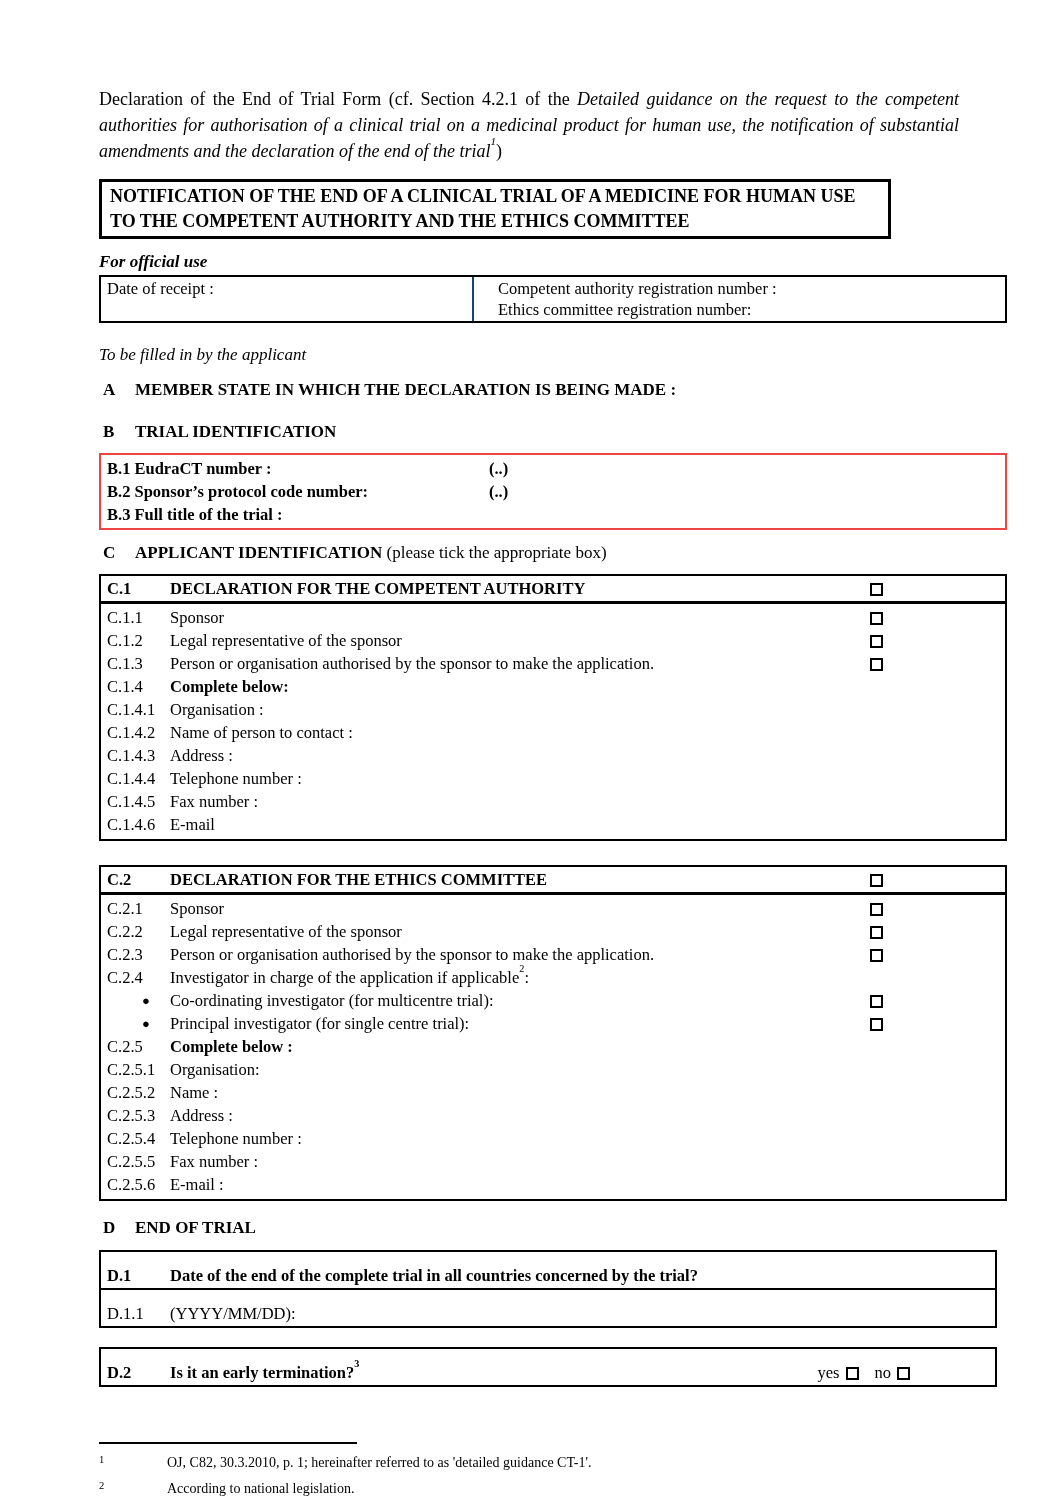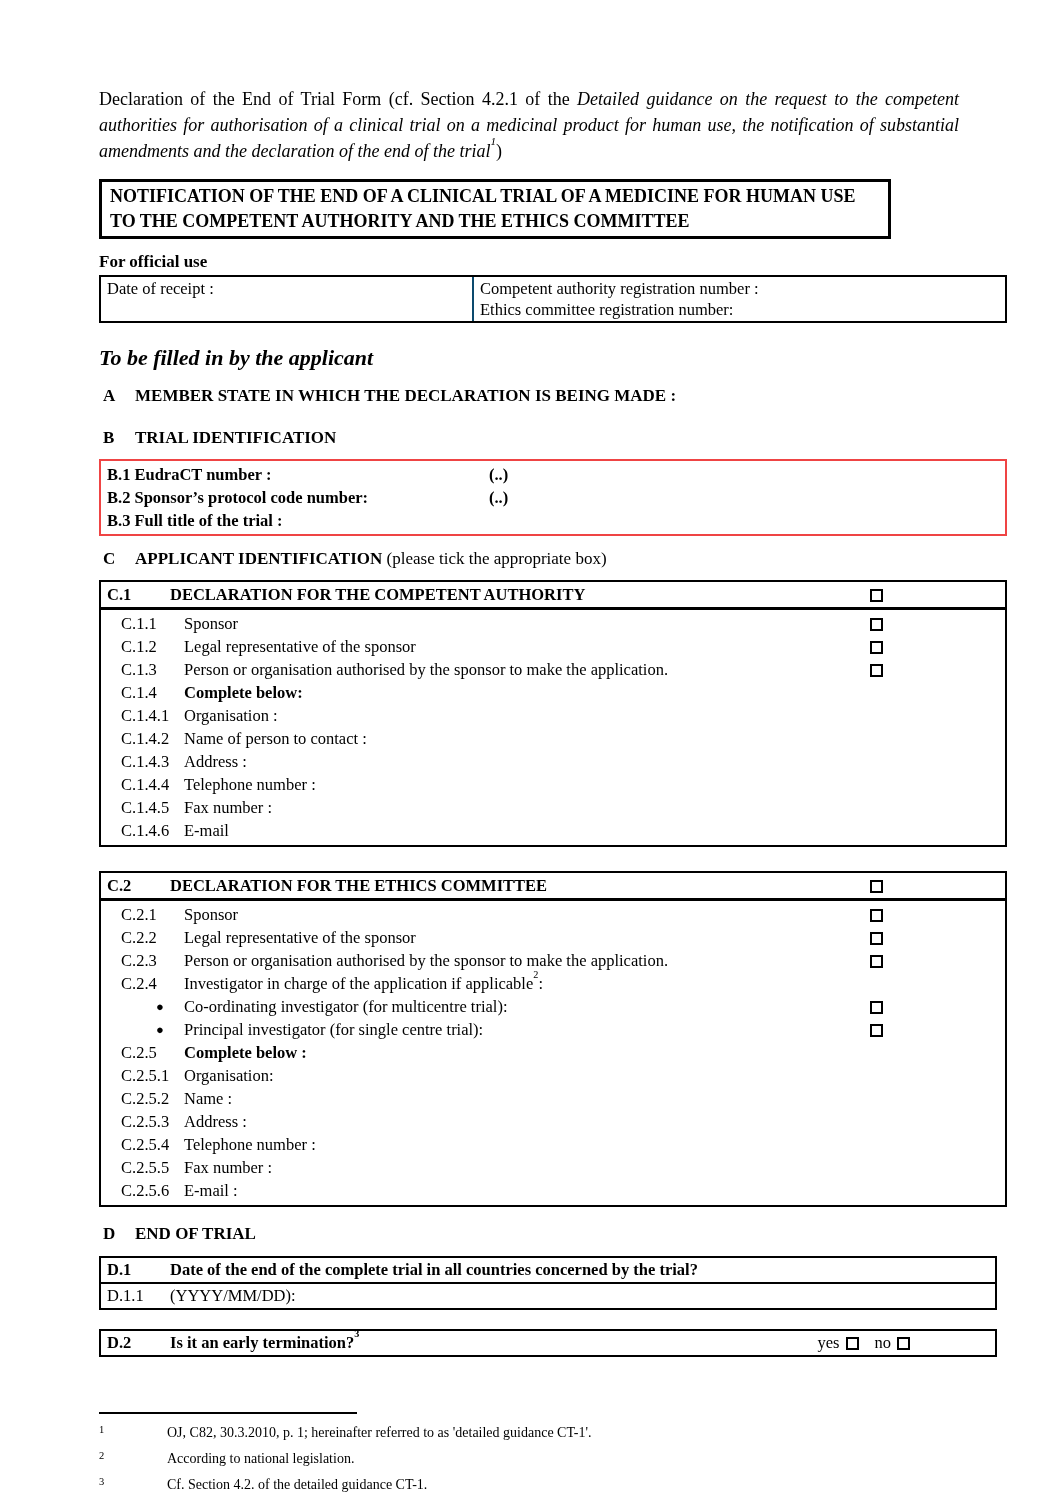--- a/index.html
+++ b/index.html
@@ -16,27 +16,27 @@
   .intro{width:860px;margin:0 0 15px 0;font-size:18px;font-weight:normal;
          line-height:26px;text-align:justify;}
   .intro .it{font-style:italic;}
 
   
   .notif{width:792px;box-sizing:border-box;border:3px solid #000;
          padding:2px 8px;font-size:18px;font-weight:bold;line-height:25px;
          margin-bottom:13px;}
 
   
-  .official-heading{font-weight:bold;font-size:17px;margin-bottom:3px;}
+  .official-heading{font-weight:bold;font-style:italic;font-size:17px;margin-bottom:3px;}
   .official-table{width:908px;box-sizing:border-box;border:2px solid #000;
                   display:flex;font-size:16.5px;line-height:21px;margin-bottom:22px;}
   .ot-left{width:373px;flex:none;border-right:2px solid #0c4a6e;padding:1px 6px;box-sizing:border-box;}
-  .ot-right{flex:1;padding:1px 6px;border-radius:8px;}
-
-  .applicant-note{font-weight:bold;font-style:italic;font-size:22px;margin-bottom:15px;}
+  .ot-right{flex:1;padding:1px 24px;border-radius:8px;}
+
+  .applicant-note{font-weight:normal;font-style:italic;font-size:17px;margin-bottom:15px;}
 
   
   .sec{font-weight:bold;font-size:17px;padding-left:4px;}
   .sec .letter{display:inline-block;width:32px;}
   .sec .subtitle{font-weight:normal;}
   .sec-a{margin-bottom:22px;}
   .sec-b{margin-bottom:11px;}
   .sec-c{margin-bottom:11px;}
   .sec-d{margin-bottom:12px;}
 
@@ -47,32 +47,32 @@
   .brow{display:flex;}
   .blabel{width:382px;flex:none;}
 
   
   .ctable{width:908px;box-sizing:border-box;border:2px solid #000;font-size:16.5px;}
   .c1{margin-bottom:24px;}
   .c2{margin-bottom:17px;}
   .chead{display:flex;line-height:21px;padding:2px 0 2px 6px;
          border-bottom:3px solid #000;font-weight:bold;}
   .cbody{padding:2px 0 3px 0;}
-  .crow{display:flex;line-height:23px;padding-left:20px;}
+  .crow{display:flex;line-height:23px;padding-left:6px;}
   .cnum{width:63px;flex:none;}
   .cbullet{width:63px;flex:none;padding-left:35px;box-sizing:border-box;font-size:13px;}
   .clabel{flex:1;}
   .ccheck{width:135px;flex:none;}
   .checkbox{display:inline-block;width:9px;height:9px;border:2px solid #000;
             vertical-align:middle;margin-top:-2px;background:#fff;}
 
   
   .dtable{width:898px;box-sizing:border-box;border:2px solid #000;font-size:16.5px;}
   .d1{margin-bottom:19px;}
-  .drow{display:flex;line-height:22px;padding:1px 0 1px 6px;}
+  .drow{display:flex;line-height:22px;padding:13px 0 1px 6px;}
   .drow.head{border-bottom:2px solid #000;}
   .yesno{flex:none;margin-right:85px;font-weight:normal;}
   .yesno .lbl{margin-right:6px;}
   .yesno .sp{display:inline-block;width:16px;}
 
   
   .footnotes{margin-top:55px;}
   .fnsep{width:258px;border-top:2px solid #000;margin-bottom:6px;}
   .fnrow{display:flex;font-size:14px;line-height:26px;}
   .fnnum{width:68px;flex:none;font-size:10.5px;line-height:20px;}

